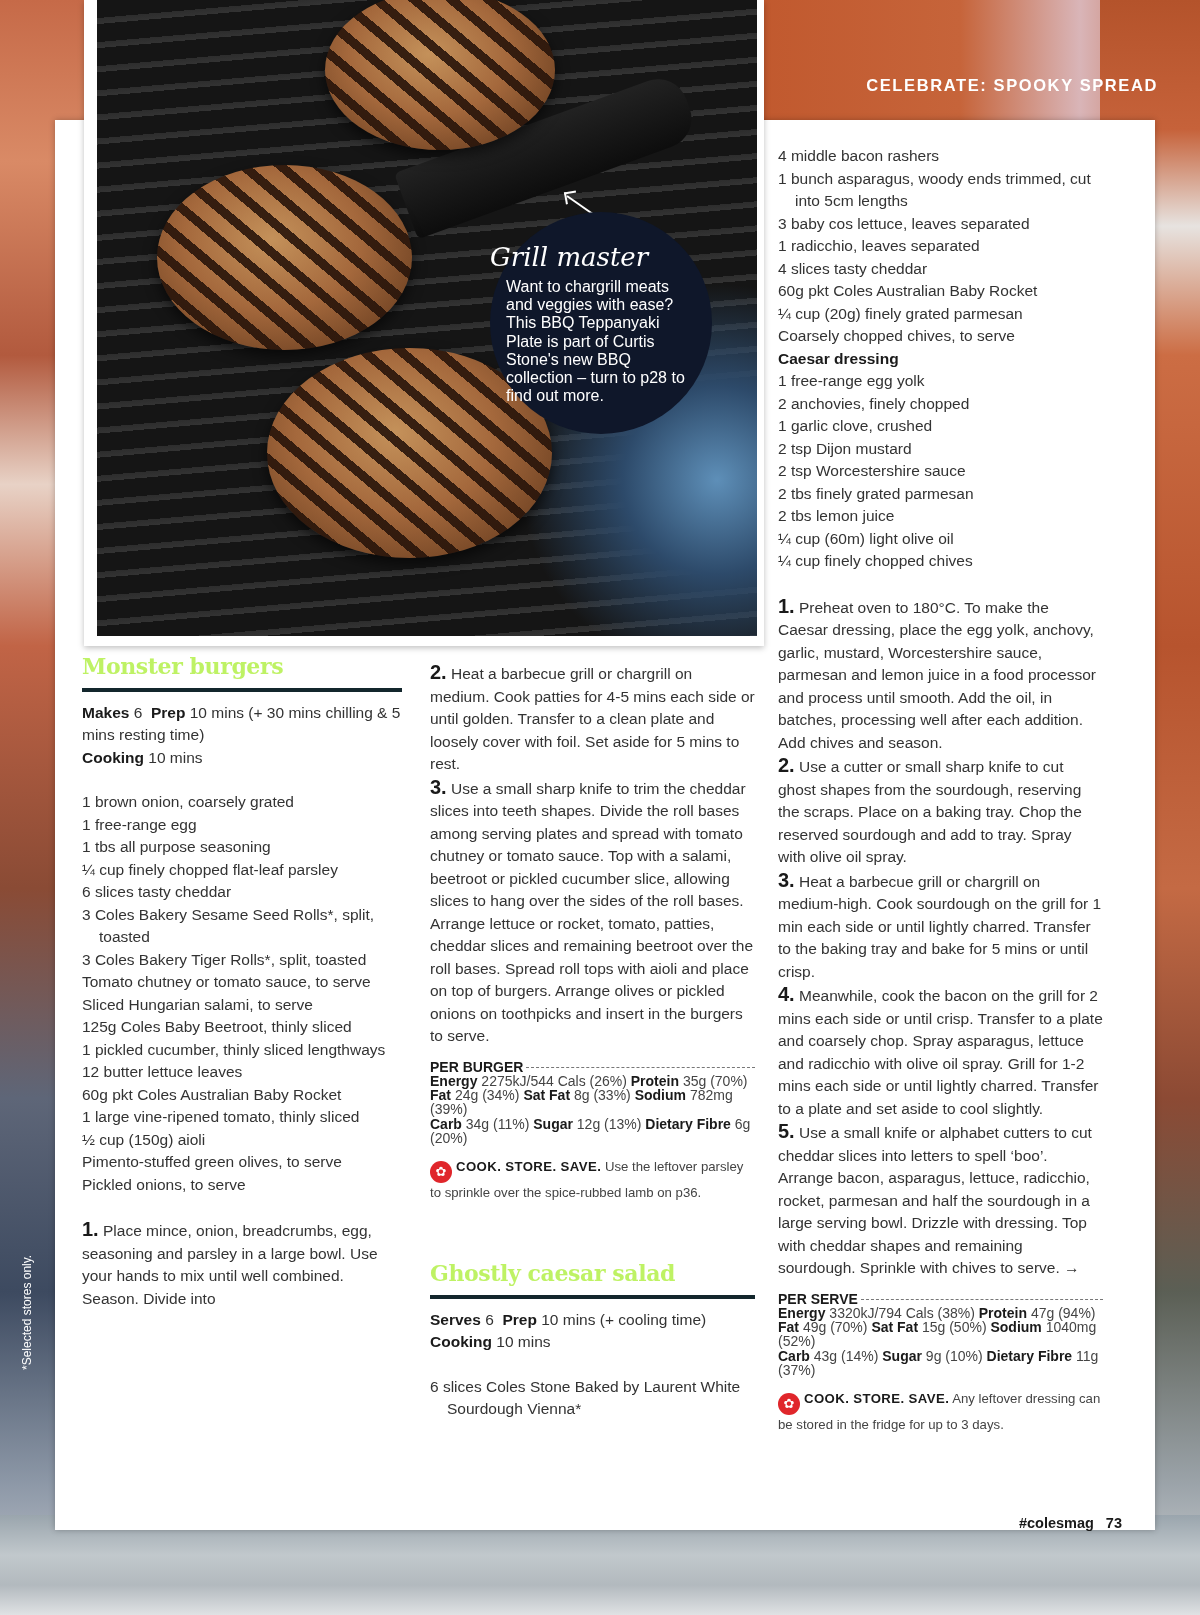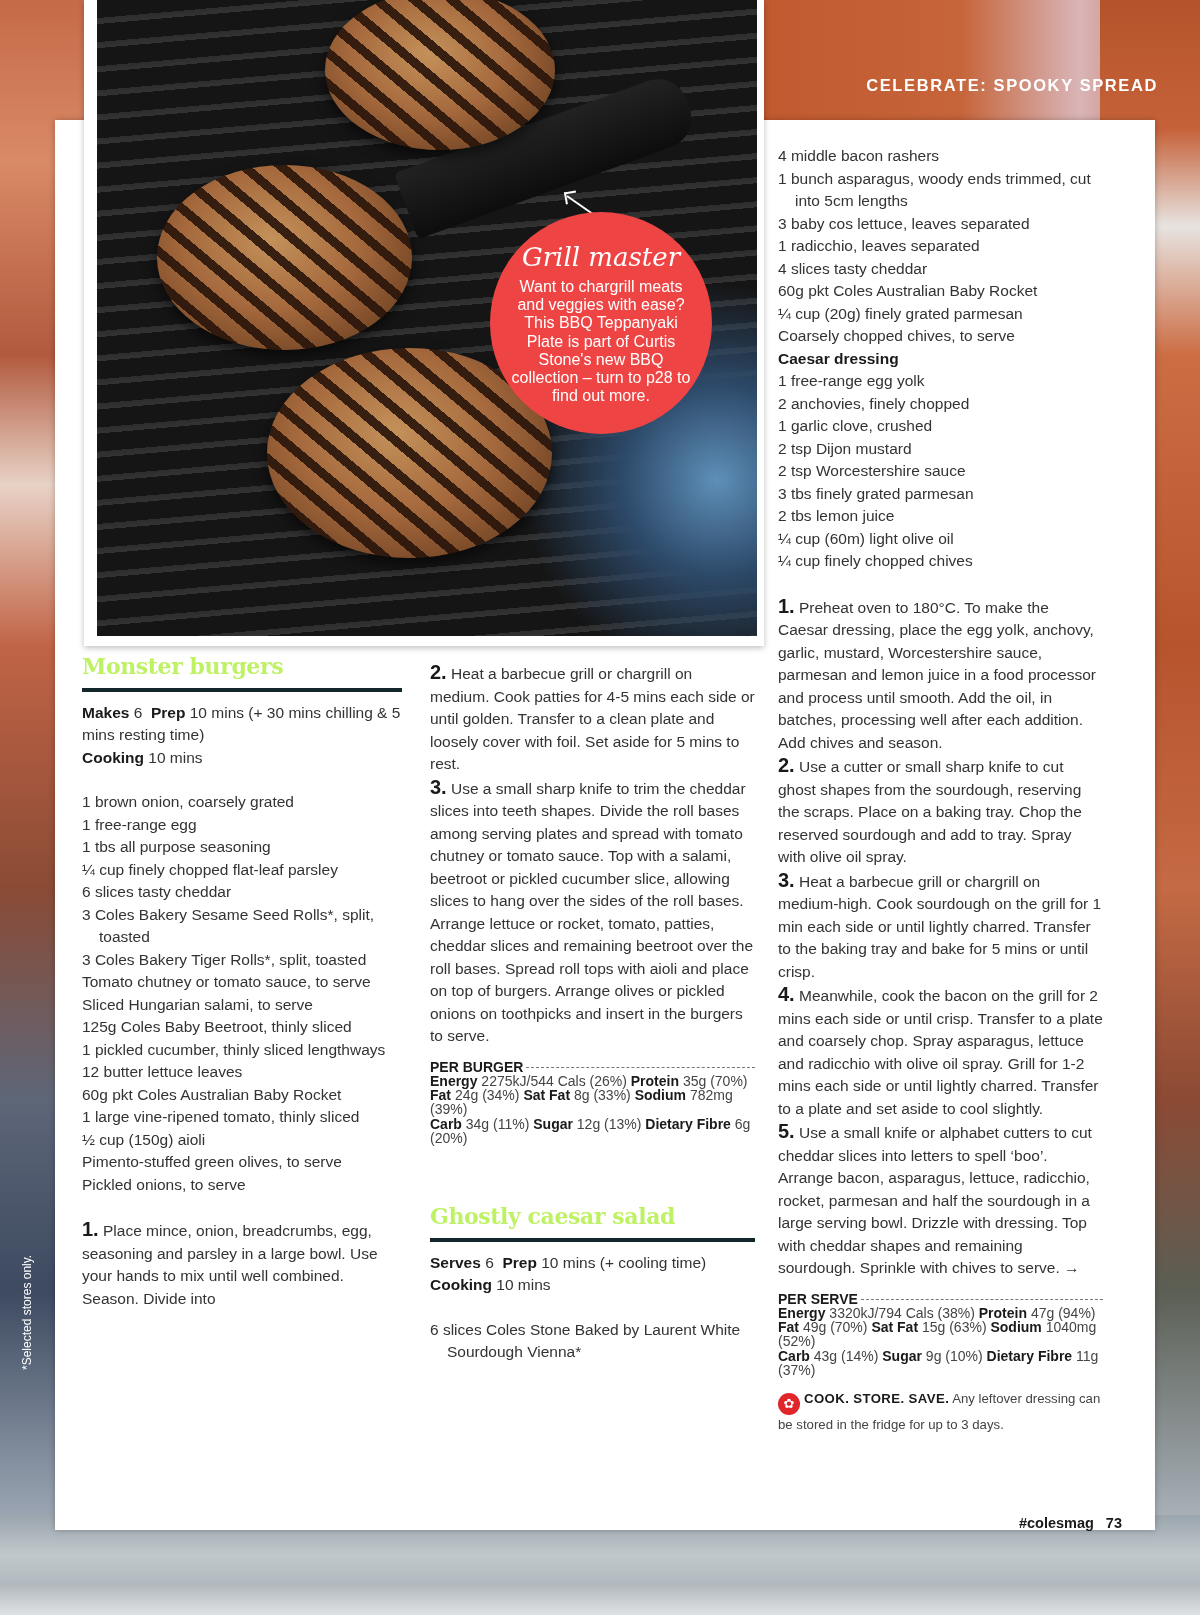--- a/index.html
+++ b/index.html
@@ -59,22 +59,22 @@
     box-shadow: 0 6px 14px rgba(0,0,0,0.6);
   }
   .spatula {
     position: absolute; left: 300px; top: 120px; width: 300px; height: 70px;
     background: linear-gradient(180deg, #222 0%, #0d0d0d 100%);
     transform: rotate(-20deg); border-radius: 6px 30px 30px 6px;
   }
   .tip-circle {
     position: absolute; left: 490px; top: 212px; width: 222px; height: 222px;
     border-radius: 50%;
-    background: #ef4444;
-    color: #ffffff; text-align: center;
+    background: #0f172a;
+    color: #ffffff; 
   }
   .tip-arrow {
     position: absolute; left: 567px; top: 195px; width: 38px; height: 2px;
     background: #fff; transform: rotate(35deg); transform-origin: left center;
   }
   .tip-arrow:before {
     content: ""; position: absolute; left: -2px; top: -6px;
     border-left: 2px solid #fff; border-top: 2px solid #fff; width: 10px; height: 10px;
     transform: rotate(-45deg);
   }
@@ -209,20 +209,24 @@
       <b>Sat Fat</b> <span>8g (33%)</span>
       <b>Sodium</b> <span>782mg (39%)</span>
     </div>
     <div>
       <b>Carb</b> <span>34g (11%)</span>
       <b>Sugar</b> <span>12g (13%)</span>
       <b>Dietary Fibre</b> <span>6g (20%)</span>
     </div>
   </div>
 
+  <div class="css-row">
+    <span class="css-icon">✿</span><span class="css-label">COOK. STORE. SAVE.</span>
+    <span>Use the leftover parsley to sprinkle over the spice-rubbed lamb on p36.</span>
+  </div>
 
   <h2 class="recipe-title" style="margin-top:60px;">Ghostly caesar salad</h2>
   <div class="meta">
     <b>Serves</b>
     <span>6</span>&nbsp;
     <b>Prep</b>
     <span>10 mins (+ cooling time)</span><br>
     <b>Cooking</b>
     <span>10 mins</span>
   </div>
@@ -240,21 +244,21 @@
     <li>4 slices tasty cheddar</li>
     <li>60g pkt Coles Australian Baby Rocket</li>
     <li>¼ cup (20g) finely grated parmesan</li>
     <li>Coarsely chopped chives, to serve</li>
     <li class="ing-heading">Caesar dressing</li>
     <li>1 free-range egg yolk</li>
     <li>2 anchovies, finely chopped</li>
     <li>1 garlic clove, crushed</li>
     <li>2 tsp Dijon mustard</li>
     <li>2 tsp Worcestershire sauce</li>
-    <li>3 tbs finely grated parmesan</li>
+    <li>2 tbs finely grated parmesan</li>
     <li>2 tbs lemon juice</li>
     <li>¼ cup (60m) light olive oil</li>
     <li>¼ cup finely chopped chives</li>
   </ul>
   <div class="method">
     <p>
       <span class="step-num">1.</span>
       <span>Preheat oven to 180°C. To make the Caesar dressing, place the egg yolk, anchovy, garlic, mustard, Worcestershire sauce, parmesan and lemon juice in a food processor and process until smooth. Add the oil, in batches, processing well after each addition. Add chives and season.</span>
     </p>
     <p>
@@ -280,21 +284,21 @@
     <div class="nutri-head">
       <span>PER SERVE</span>
       <span class="dash"></span>
     </div>
     <div>
       <b>Energy</b> <span>3320kJ/794 Cals (38%)</span>
       <b>Protein</b> <span>47g (94%)</span>
     </div>
     <div>
       <b>Fat</b> <span>49g (70%)</span>
-      <b>Sat Fat</b> <span>15g (63%)</span>
+      <b>Sat Fat</b> <span>15g (50%)</span>
       <b>Sodium</b> <span>1040mg (52%)</span>
     </div>
     <div>
       <b>Carb</b> <span>43g (14%)</span>
       <b>Sugar</b> <span>9g (10%)</span>
       <b>Dietary Fibre</b> <span>11g (37%)</span>
     </div>
   </div>
 
   <div class="css-row">

